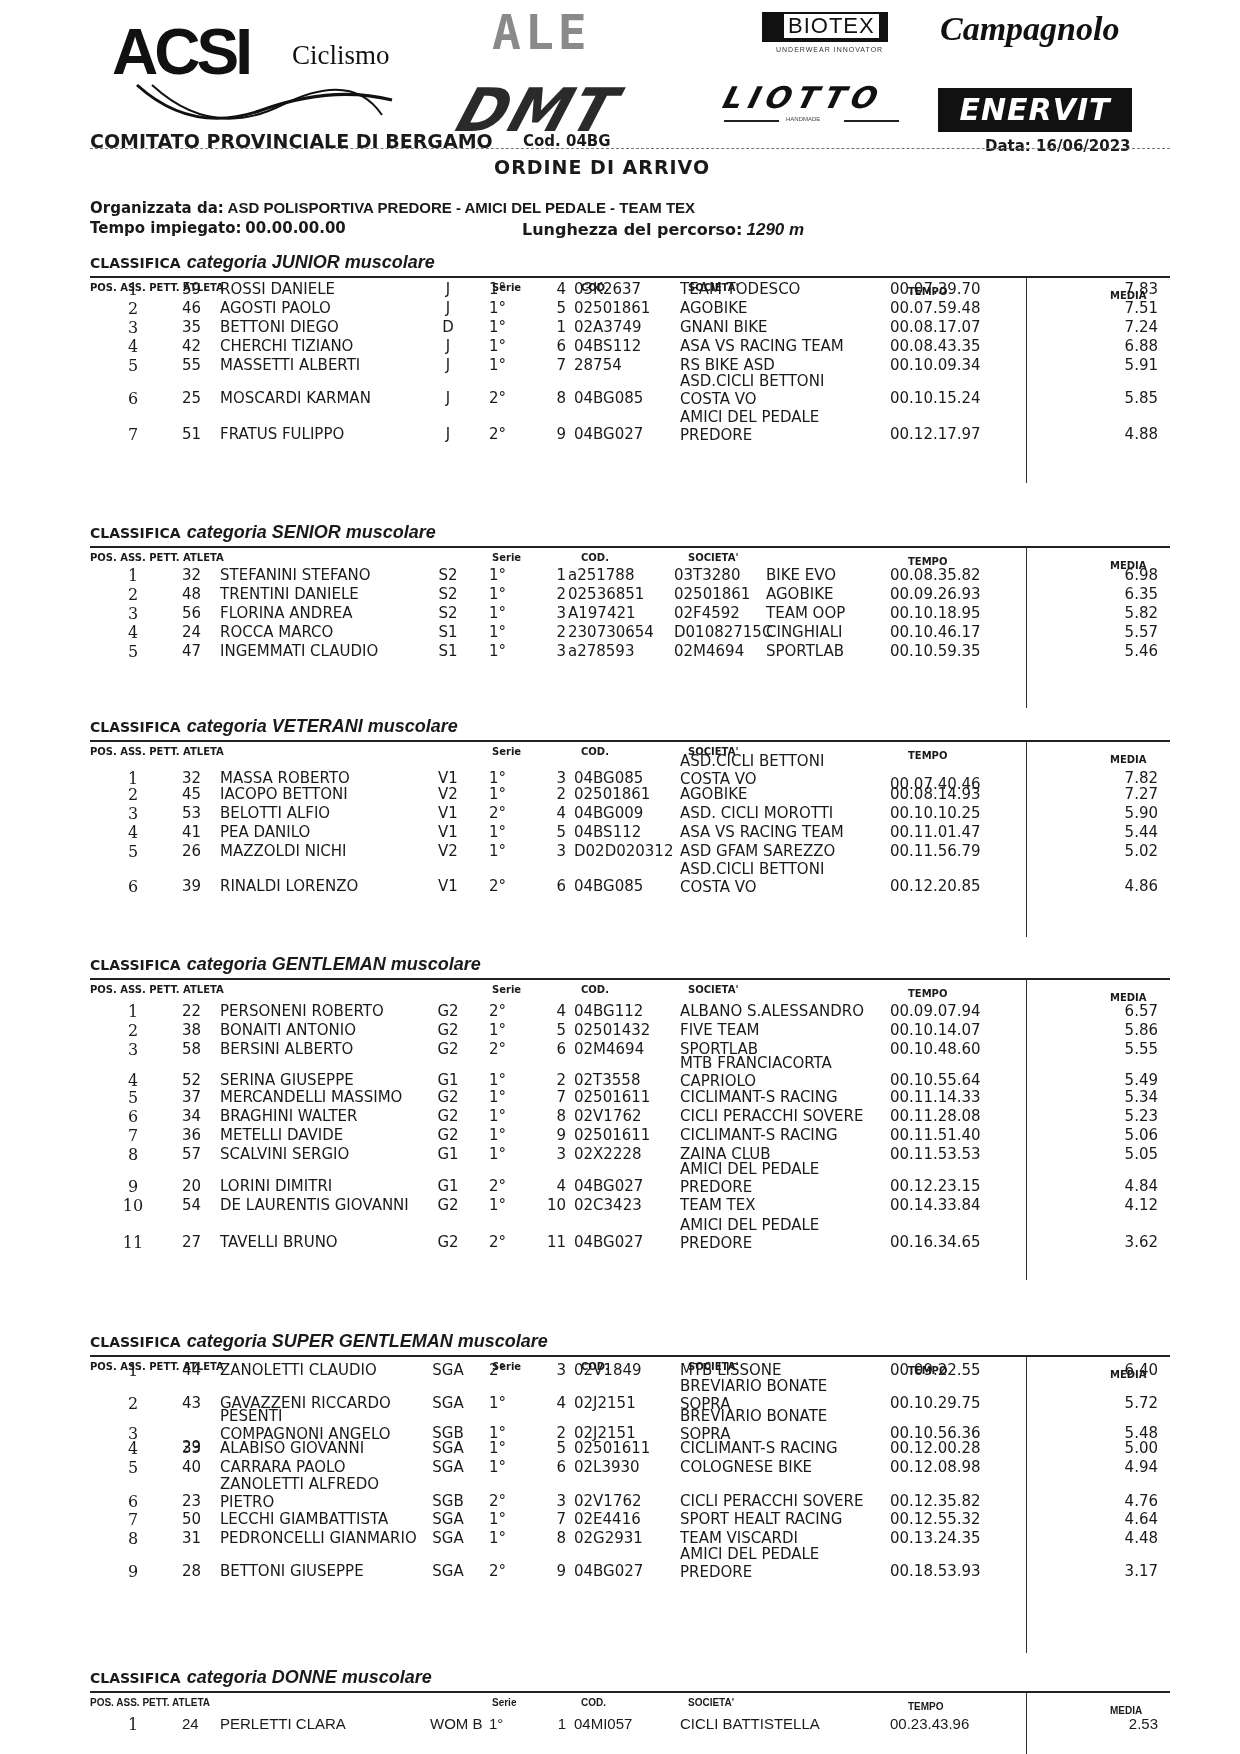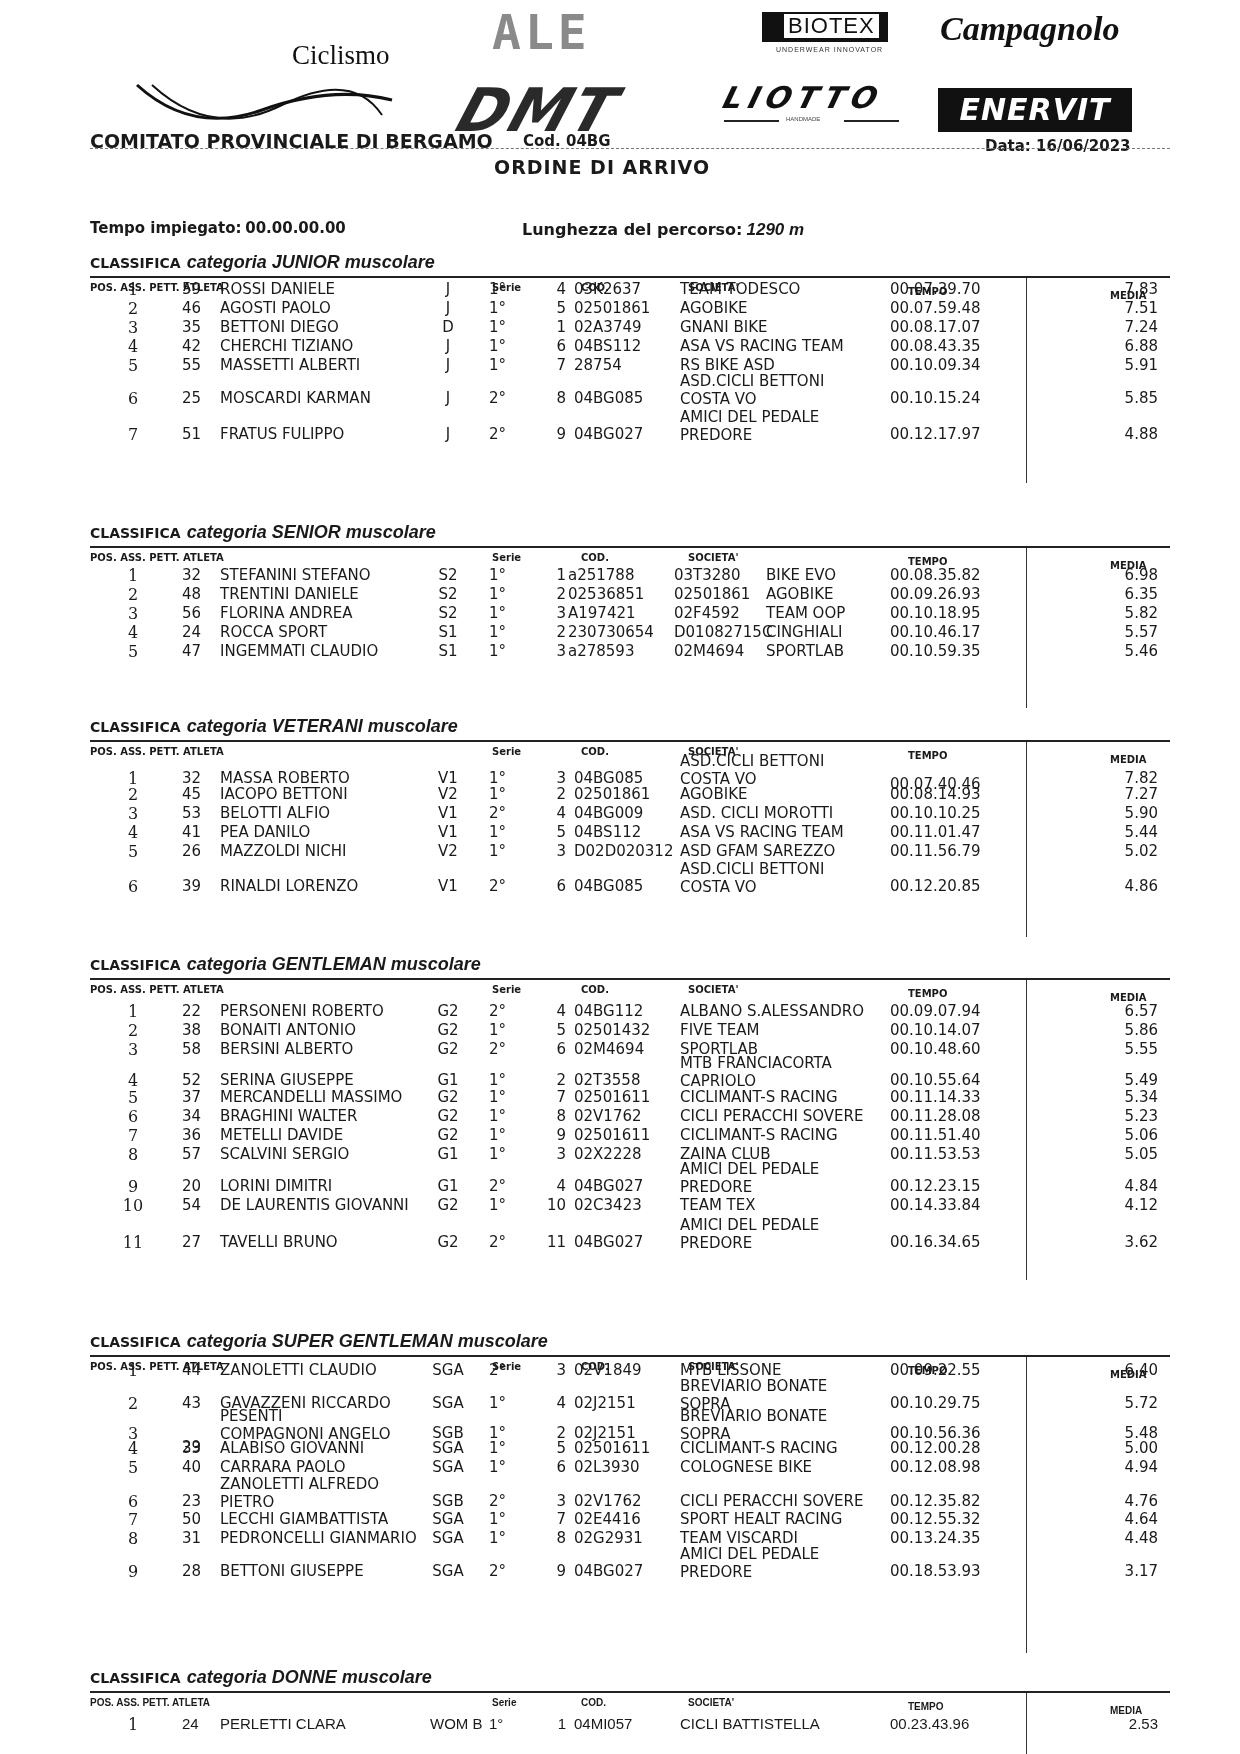--- a/index.html
+++ b/index.html
@@ -77,20 +77,21 @@
 
   
   .donne .row, .donne .col-h { font-family: "Liberation Sans", sans-serif; }
 </style>
 </head>
 <body>
 
 <div class="page">
 
   <div class="logo acsi">
+    <span class="acsi-mark">ACSI</span>
     <span class="acsi-word">Ciclismo</span>
     <svg class="acsi-swoosh" viewBox="0 0 270 50">
       <path d="M5 5 Q60 55 130 30 T260 20" fill="none" stroke="#111" stroke-width="3"></path>
       <path d="M20 5 Q80 60 150 25 T250 35" fill="none" stroke="#111" stroke-width="2"></path>
     </svg>
   </div>
   <div class="logo ale">ALE</div>
   <div class="logo dmt">DMT</div>
   <div class="logo biotex">
     <div class="biotex-box">
@@ -106,20 +107,24 @@
     <span class="liotto-line" style="left:120px"></span>
   </div>
   <div class="logo enervit">ENERVIT</div>
 
   <div class="comitato">COMITATO PROVINCIALE DI BERGAMO</div>
   <div class="cod">Cod. 04BG</div>
   <div class="data">Data: 16/06/2023</div>
   <div class="hdr-line"></div>
   <div class="ordine">ORDINE DI ARRIVO</div>
 
+  <div class="info info2">
+    <span class="k">Organizzata da:</span>
+    <span class="v">ASD POLISPORTIVA PREDORE - AMICI DEL PEDALE - TEAM TEX</span>
+  </div>
   <div class="info info3">
     <span class="k">Tempo impiegato:</span>
     <span class="k">00.00.00.00</span>
   </div>
   <div class="lunghezza">
     <span class="k">Lunghezza del percorso:</span>
     <span class="v">1290 m</span>
   </div>
 
   <div class="section" style="top: 252px;">
@@ -265,21 +270,21 @@
           <span class="c-gruppo" style="top:0px">3</span>
           <span class="c-cod" style="top:0px">A197421</span>
           <span class="c-cod2" style="top:0px">02F4592</span>
           <span class="c-soc" style="top:0px">TEAM OOP</span>
           <span class="c-tempo" style="top:0px">00.10.18.95</span>
           <span class="c-media" style="top:0px">5.82</span>
         </div>
         <div class="row" style="top:101px">
           <span class="c-pos" style="top:0px">4</span>
           <span class="c-pett" style="top:0px">24</span>
-          <span class="c-atleta" style="top:0px">ROCCA SPORT</span>
+          <span class="c-atleta" style="top:0px">ROCCA MARCO</span>
           <span class="c-cat" style="top:0px">S1</span>
           <span class="c-serie" style="top:0px">1°</span>
           <span class="c-gruppo" style="top:0px">2</span>
           <span class="c-cod" style="top:0px">230730654</span>
           <span class="c-cod2" style="top:0px">D01082715C</span>
           <span class="c-soc" style="top:0px">CINGHIALI</span>
           <span class="c-tempo" style="top:0px">00.10.46.17</span>
           <span class="c-media" style="top:0px">5.57</span>
         </div>
         <div class="row" style="top:120px">

